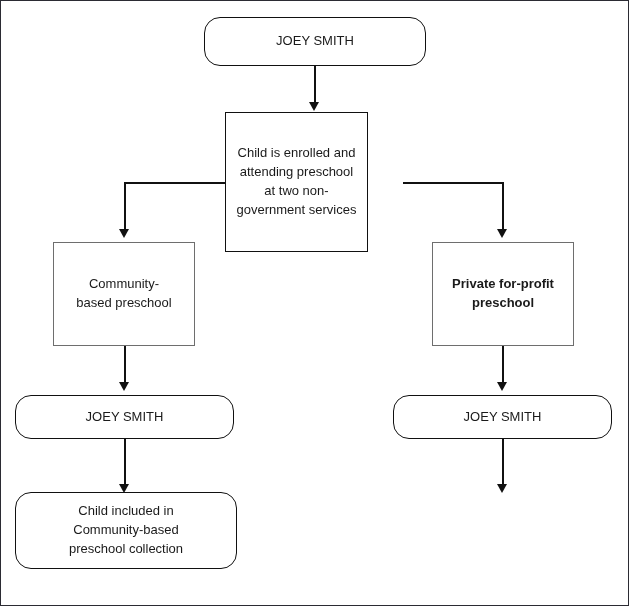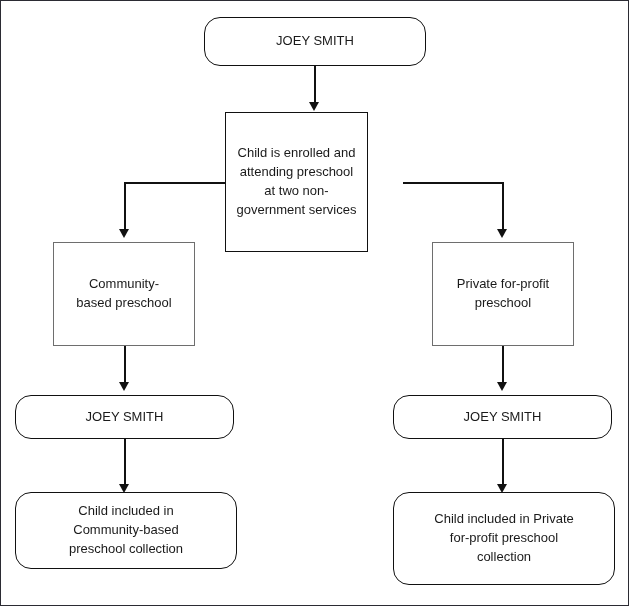--- a/index.html
+++ b/index.html
@@ -89,21 +89,21 @@
 
   <div class="conn h" style="left:402px; top:181px; width:101px;"></div>
   <div class="conn v" style="left:501px; top:181px; height:48px;"></div>
   <div class="arrow-down" style="left:496px; top:228px;"></div>
 
   <div class="node rect-grey" style="left:52px; top:241px; width:142px; height:104px;">
     <span class="label">Community-
 based preschool</span>
   </div>
 
-  <div class="node rect-grey" style="left:431px; top:241px; width:142px; height:104px;">
+  <div class="node rect-grey" style="left:431px; top:241px; width:142px; height:104px;font-weight:bold;">
     <span class="label">Private for-profit
 preschool</span>
   </div>
 
   <div class="conn v" style="left:123px; top:345px; height:37px;"></div>
   <div class="arrow-down" style="left:118px; top:381px;"></div>
 
   <div class="conn v" style="left:501px; top:345px; height:37px;"></div>
   <div class="arrow-down" style="left:496px; top:381px;"></div>
 
@@ -120,19 +120,14 @@
 
   <div class="conn v" style="left:501px; top:438px; height:46px;"></div>
   <div class="arrow-down" style="left:496px; top:483px;"></div>
 
   <div class="node rounded" style="left:14px; top:491px; width:222px; height:77px;">
     <span class="label">Child included in
 Community-based
 preschool collection</span>
   </div>
 
-  <div class="node rounded" style="left:392px; top:491px; width:222px; height:93px;">
-    <span class="label">Child included in Private
-for-profit preschool
-collection</span>
-  </div>
 
 </div>
 
 </body></html>

